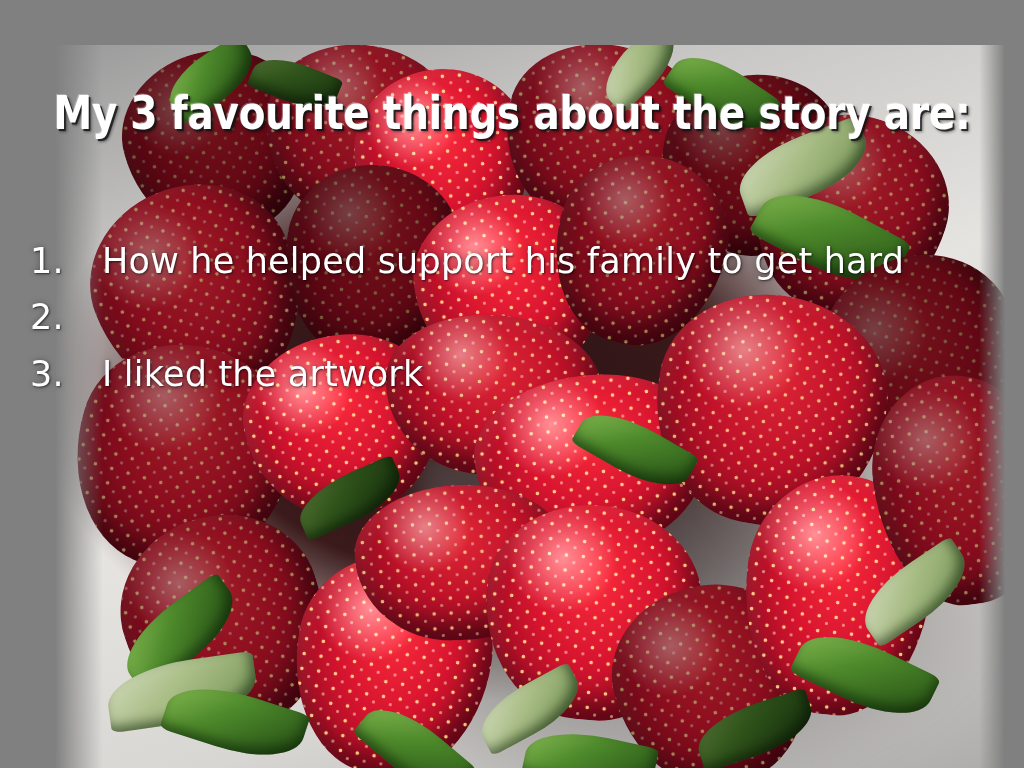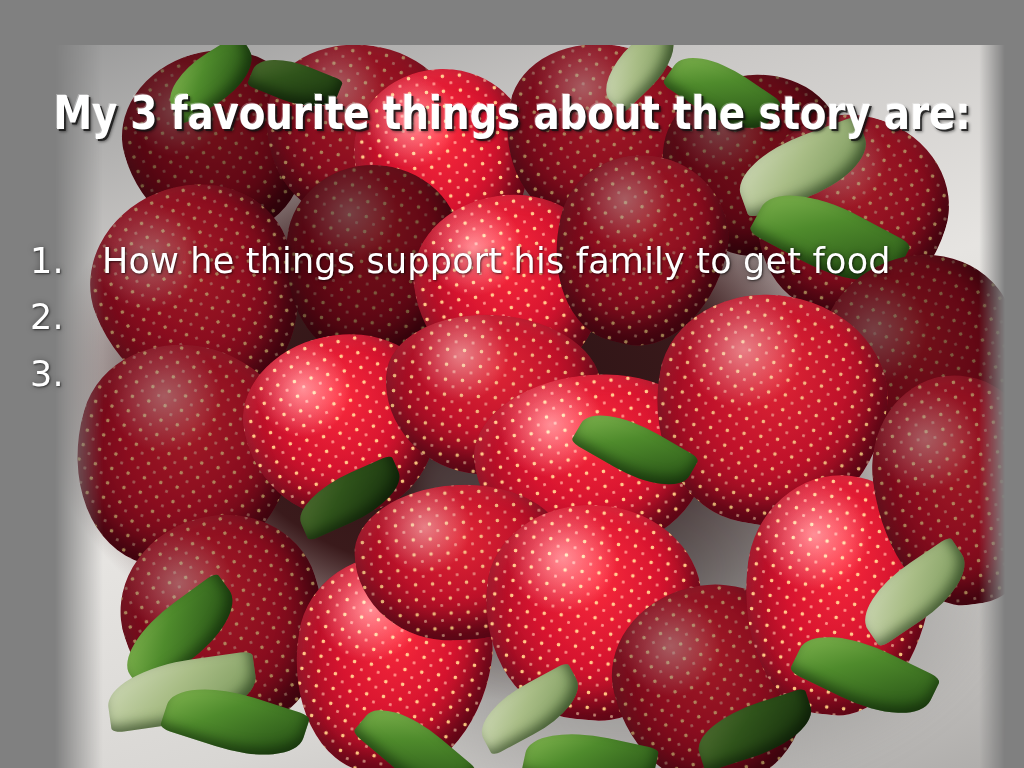--- a/index.html
+++ b/index.html
@@ -214,26 +214,27 @@
   </div>
 
   <div id="text-layer">
 
     <div id="slide-title">My 3 favourite things about the story are:</div>
 
     <ul id="bullet-list">
 
       <li class="bullet-row">
         <span class="bullet-num">1.</span>
-        <span class="bullet-text">How he things support his family to get food</span>
+        <span class="bullet-text">How he helped support his family to get hard</span>
       </li>
 
       <li class="bullet-row">
         <span class="bullet-num">2.</span>
       </li>
 
       <li class="bullet-row">
         <span class="bullet-num">3.</span>
+        <span class="bullet-text">I liked the artwork</span>
       </li>
 
     </ul>
   </div>
 </div>
 
 </body></html>

